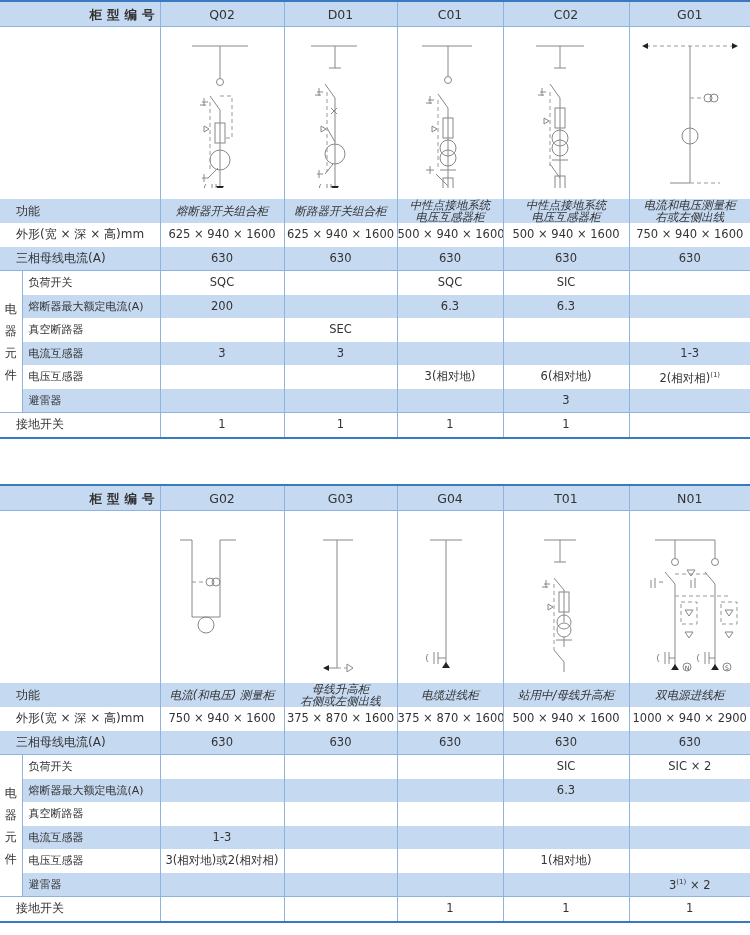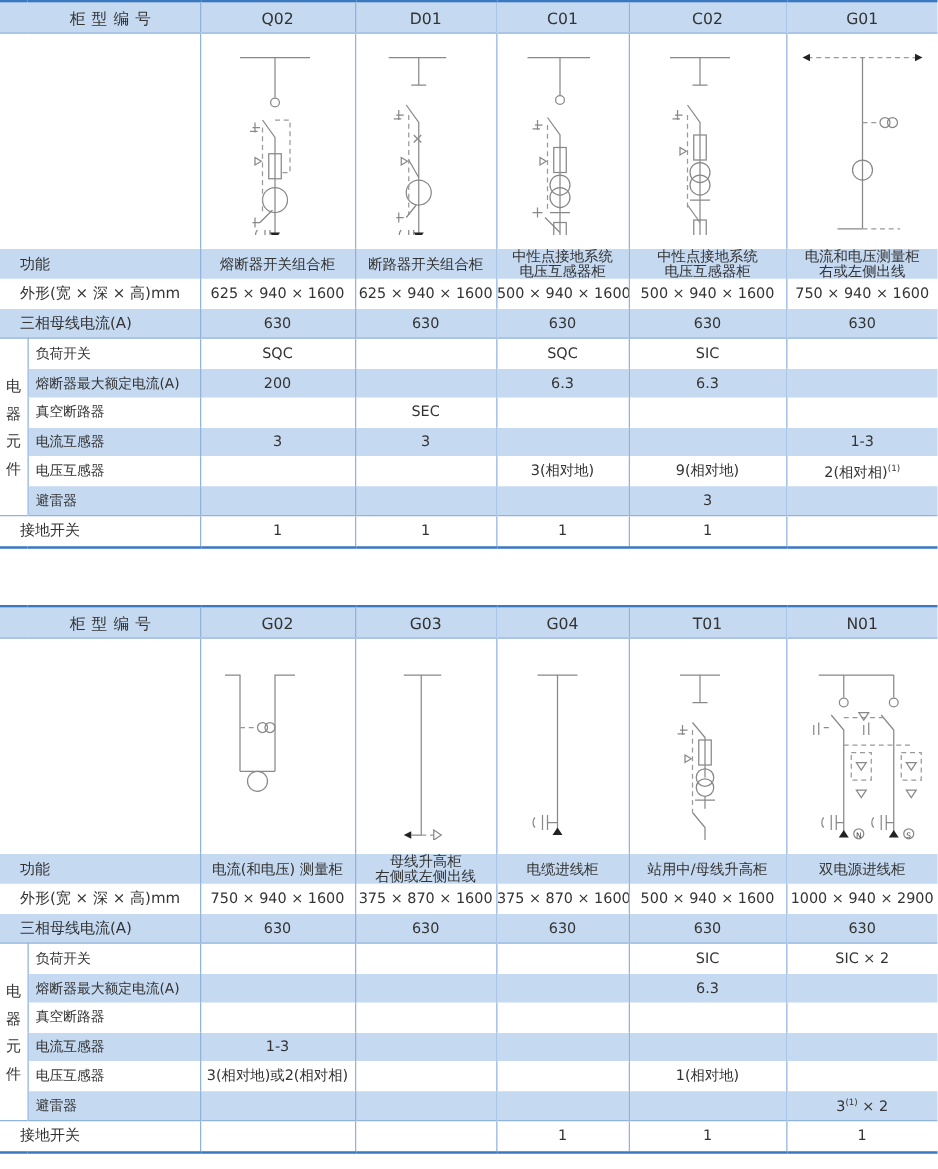--- a/index.html
+++ b/index.html
@@ -1,31 +1,31 @@
 <!DOCTYPE html>
 <html><head>
 <meta charset="utf-8">
 <style>
   html,body{margin:0;padding:0;background:#fff;}
   body{width:750px;height:935px;overflow:hidden;font-family:"DejaVu Sans","Liberation Sans",sans-serif;color:#333;}
   table{border-collapse:collapse;width:750px;table-layout:fixed;position:absolute;left:0;}
   td{font-size:11.5px;text-align:center;vertical-align:middle;padding:0;border-left:1px solid #8fb3dd;line-height:13px;overflow:hidden;white-space:nowrap;}
   td:first-child{border-left:none;}
   tr.hdr td{background:#c5d9f1;height:24px;font-size:12.5px;border-top:2px solid #3a78c0;border-bottom:1px solid #8fb3dd;}
-  tr.hdr td.lbl{letter-spacing:5px;padding-left:22px;text-align:center;}
+  tr.hdr td.lbl{letter-spacing:5px;padding-left:22px;text-align:right;font-weight:bold;}
   tr.diag td{height:172px;background:#fff;}
   tr.r td{height:23.5px;}
   tr.b td{background:#c5d9f1;}
   tr.w td{background:#fff;}
   td.lbl{text-align:left;padding-left:16px;font-size:12px;}
   td.cat{width:22px;background:#fff !important;border-right:1px solid #8fb3dd;font-size:12px;line-height:22px;white-space:normal;padding:0 4px;}
   td.sub{text-align:left;padding-left:6px;font-size:11px;}
   tr.sep td{border-top:1px solid #8fb3dd;}
   tr.last td{border-bottom:2px solid #3a78c0;}
-  .two{white-space:normal;line-height:12px;font-size:11.5px;}
+  .two{white-space:normal;line-height:12px;font-size:11.5px;font-style:italic;}
   sup{font-size:7px;}
   svg{display:block;margin:0 auto;}
   .ln{stroke:#888;stroke-width:1;fill:none;}
   .dl{stroke:#999;stroke-width:1;fill:none;stroke-dasharray:4,3;}
 </style>
 </head>
 <body>
 
 <div id="root">
     <table style="top:0px">
@@ -184,21 +184,21 @@
           <td><span>3</span></td>
           <td><span></span></td>
           <td><span></span></td>
           <td><span>1-3</span></td>
         </tr>
         <tr class="r w">
           <td class="sub">电压互感器</td>
           <td><span></span></td>
           <td><span></span></td>
           <td><span>3(相对地)</span></td>
-          <td><span>9(相对地)</span></td>
+          <td><span>6(相对地)</span></td>
           <td><span>2(相对相)</span><sup>(1)</sup></td>
         </tr>
         <tr class="r b">
           <td class="sub">避雷器</td>
           <td><span></span></td>
           <td><span></span></td>
           <td><span></span></td>
           <td><span>3</span></td>
           <td><span></span></td>
         </tr>

